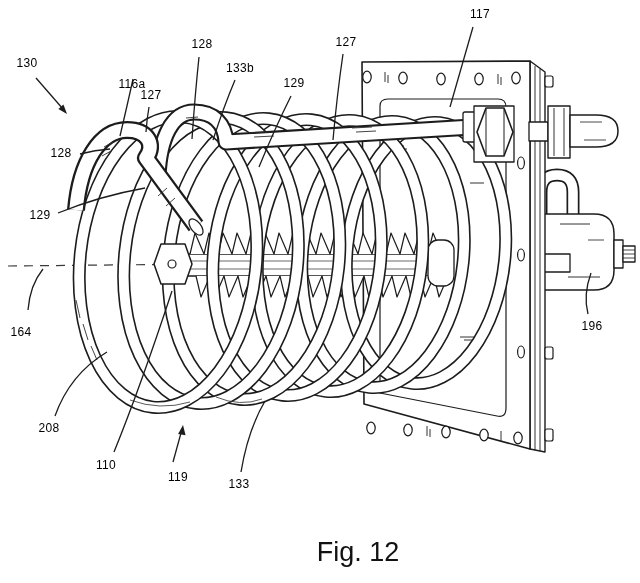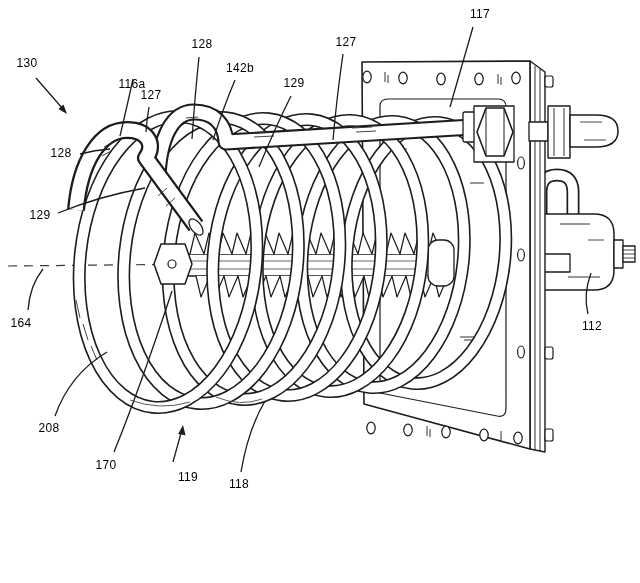--- a/index.html
+++ b/index.html
@@ -198,27 +198,28 @@
       <path d="M241,472 Q248,430 265,401"></path>
       <path d="M588,314 Q583,295 591,273"></path>
     </g>
   </g>
 </svg>
 
 <div class="ref" style="left:27px;  top:63px">130</div>
 <div class="ref" style="left:132px; top:84px">116a</div>
 <div class="ref" style="left:151px; top:95px">127</div>
 <div class="ref" style="left:202px; top:44px">128</div>
-<div class="ref" style="left:240px; top:68px">142b</div>
+<div class="ref" style="left:240px; top:68px">133b</div>
 <div class="ref" style="left:294px; top:83px">129</div>
 <div class="ref" style="left:346px; top:42px">127</div>
 <div class="ref" style="left:480px; top:14px">117</div>
 <div class="ref" style="left:61px;  top:153px">128</div>
 <div class="ref" style="left:40px;  top:215px">129</div>
-<div class="ref" style="left:21px;  top:323px">164</div>
+<div class="ref" style="left:21px;  top:332px">164</div>
 <div class="ref" style="left:49px;  top:428px">208</div>
-<div class="ref" style="left:106px; top:465px">170</div>
-<div class="ref" style="left:188px; top:477px">119</div>
-<div class="ref" style="left:239px; top:484px">118</div>
-<div class="ref" style="left:592px; top:326px">112</div>
-
+<div class="ref" style="left:106px; top:465px">110</div>
+<div class="ref" style="left:178px; top:477px">119</div>
+<div class="ref" style="left:239px; top:484px">133</div>
+<div class="ref" style="left:592px; top:326px">196</div>
+
+<div class="caption" style="left:358px; top:552px">Fig. 12</div>
 
 </div>
 
 </body></html>

